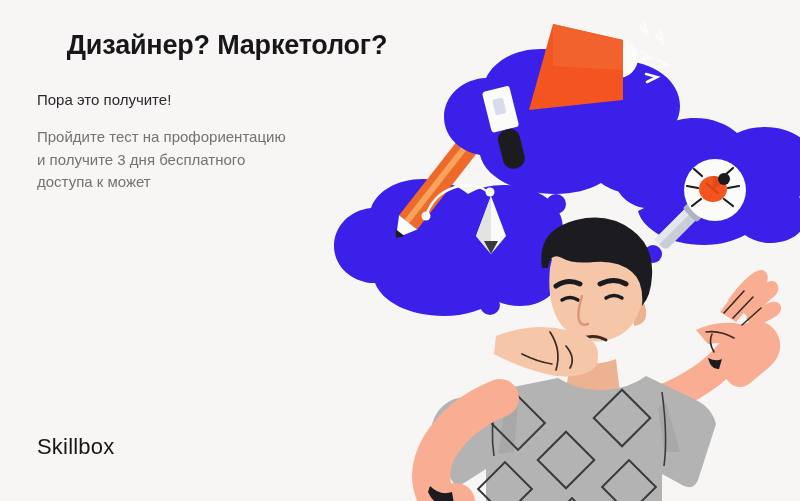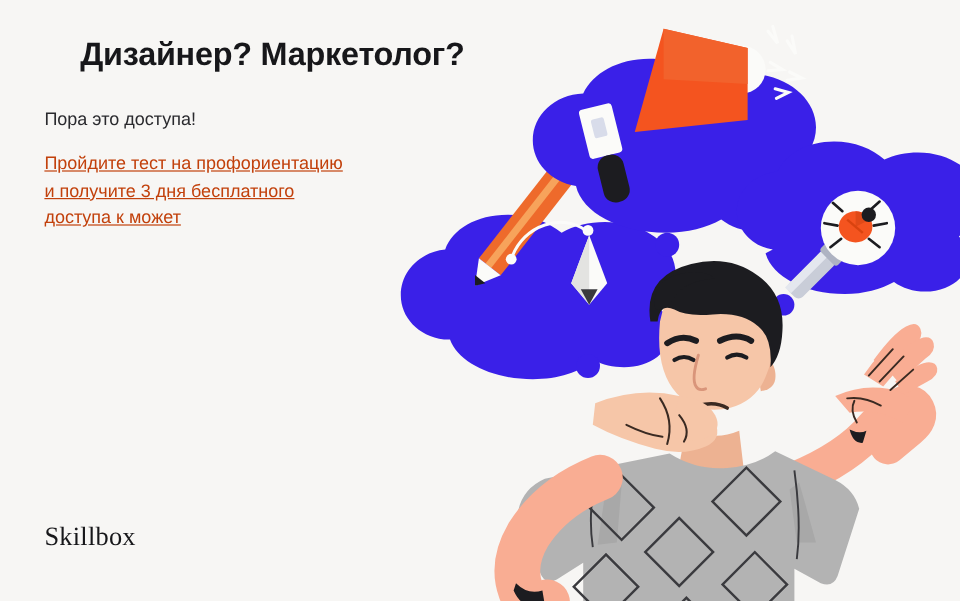--- a/index.html
+++ b/index.html
@@ -14,44 +14,44 @@
   .text-block{position:absolute;left:37px;top:28px;width:380px;}
   .headline{
     font-size:27px;font-weight:bold;line-height:1.32;
     color:#17171A;letter-spacing:-0.2px;margin:0;
   }
   .headline .line{display:block;white-space:nowrap;text-align:center;}
   .subhead{
     margin:25px 0 0 0;font-size:15px;line-height:1.45;color:#2A2A2E;
   }
   .body-copy{
-    margin:16px 0 0 0;font-size:15px;line-height:1.5;color:#c2410c;width:320px;text-decoration:underline;
+    margin:16px 0 0 0;font-size:15px;line-height:1.5;color:#737373;width:320px;
   }
   .body-copy .line{display:block;}
 
   
   .logo{
     position:absolute;left:37px;top:434px;
-    font-size:22px;font-weight:300;letter-spacing:0.2px;color:#17171A;font-family:Liberation Serif, serif;
+    font-size:22px;font-weight:300;letter-spacing:0.2px;color:#17171A;
   }
 
   
   .art{position:absolute;left:310px;top:0;width:490px;height:501px;}
   .art svg{display:block;width:490px;height:501px;}
 </style>
 </head>
 <body>
 
 <div class="banner">
 
   <div class="text-block">
     <h1 class="headline">
       <span class="line">Дизайнер? Маркетолог?</span>
     </h1>
-    <p class="subhead">Пора это доступа!</p>
+    <p class="subhead">Пора это получите!</p>
     <p class="body-copy">
       <span class="line">Пройдите тест на профориентацию</span>
       <span class="line">и получите 3 дня бесплатного</span>
       <span class="line">доступа к может</span>
     </p>
   </div>
 
   <div class="logo">Skillbox</div>
 
   <div class="art">

